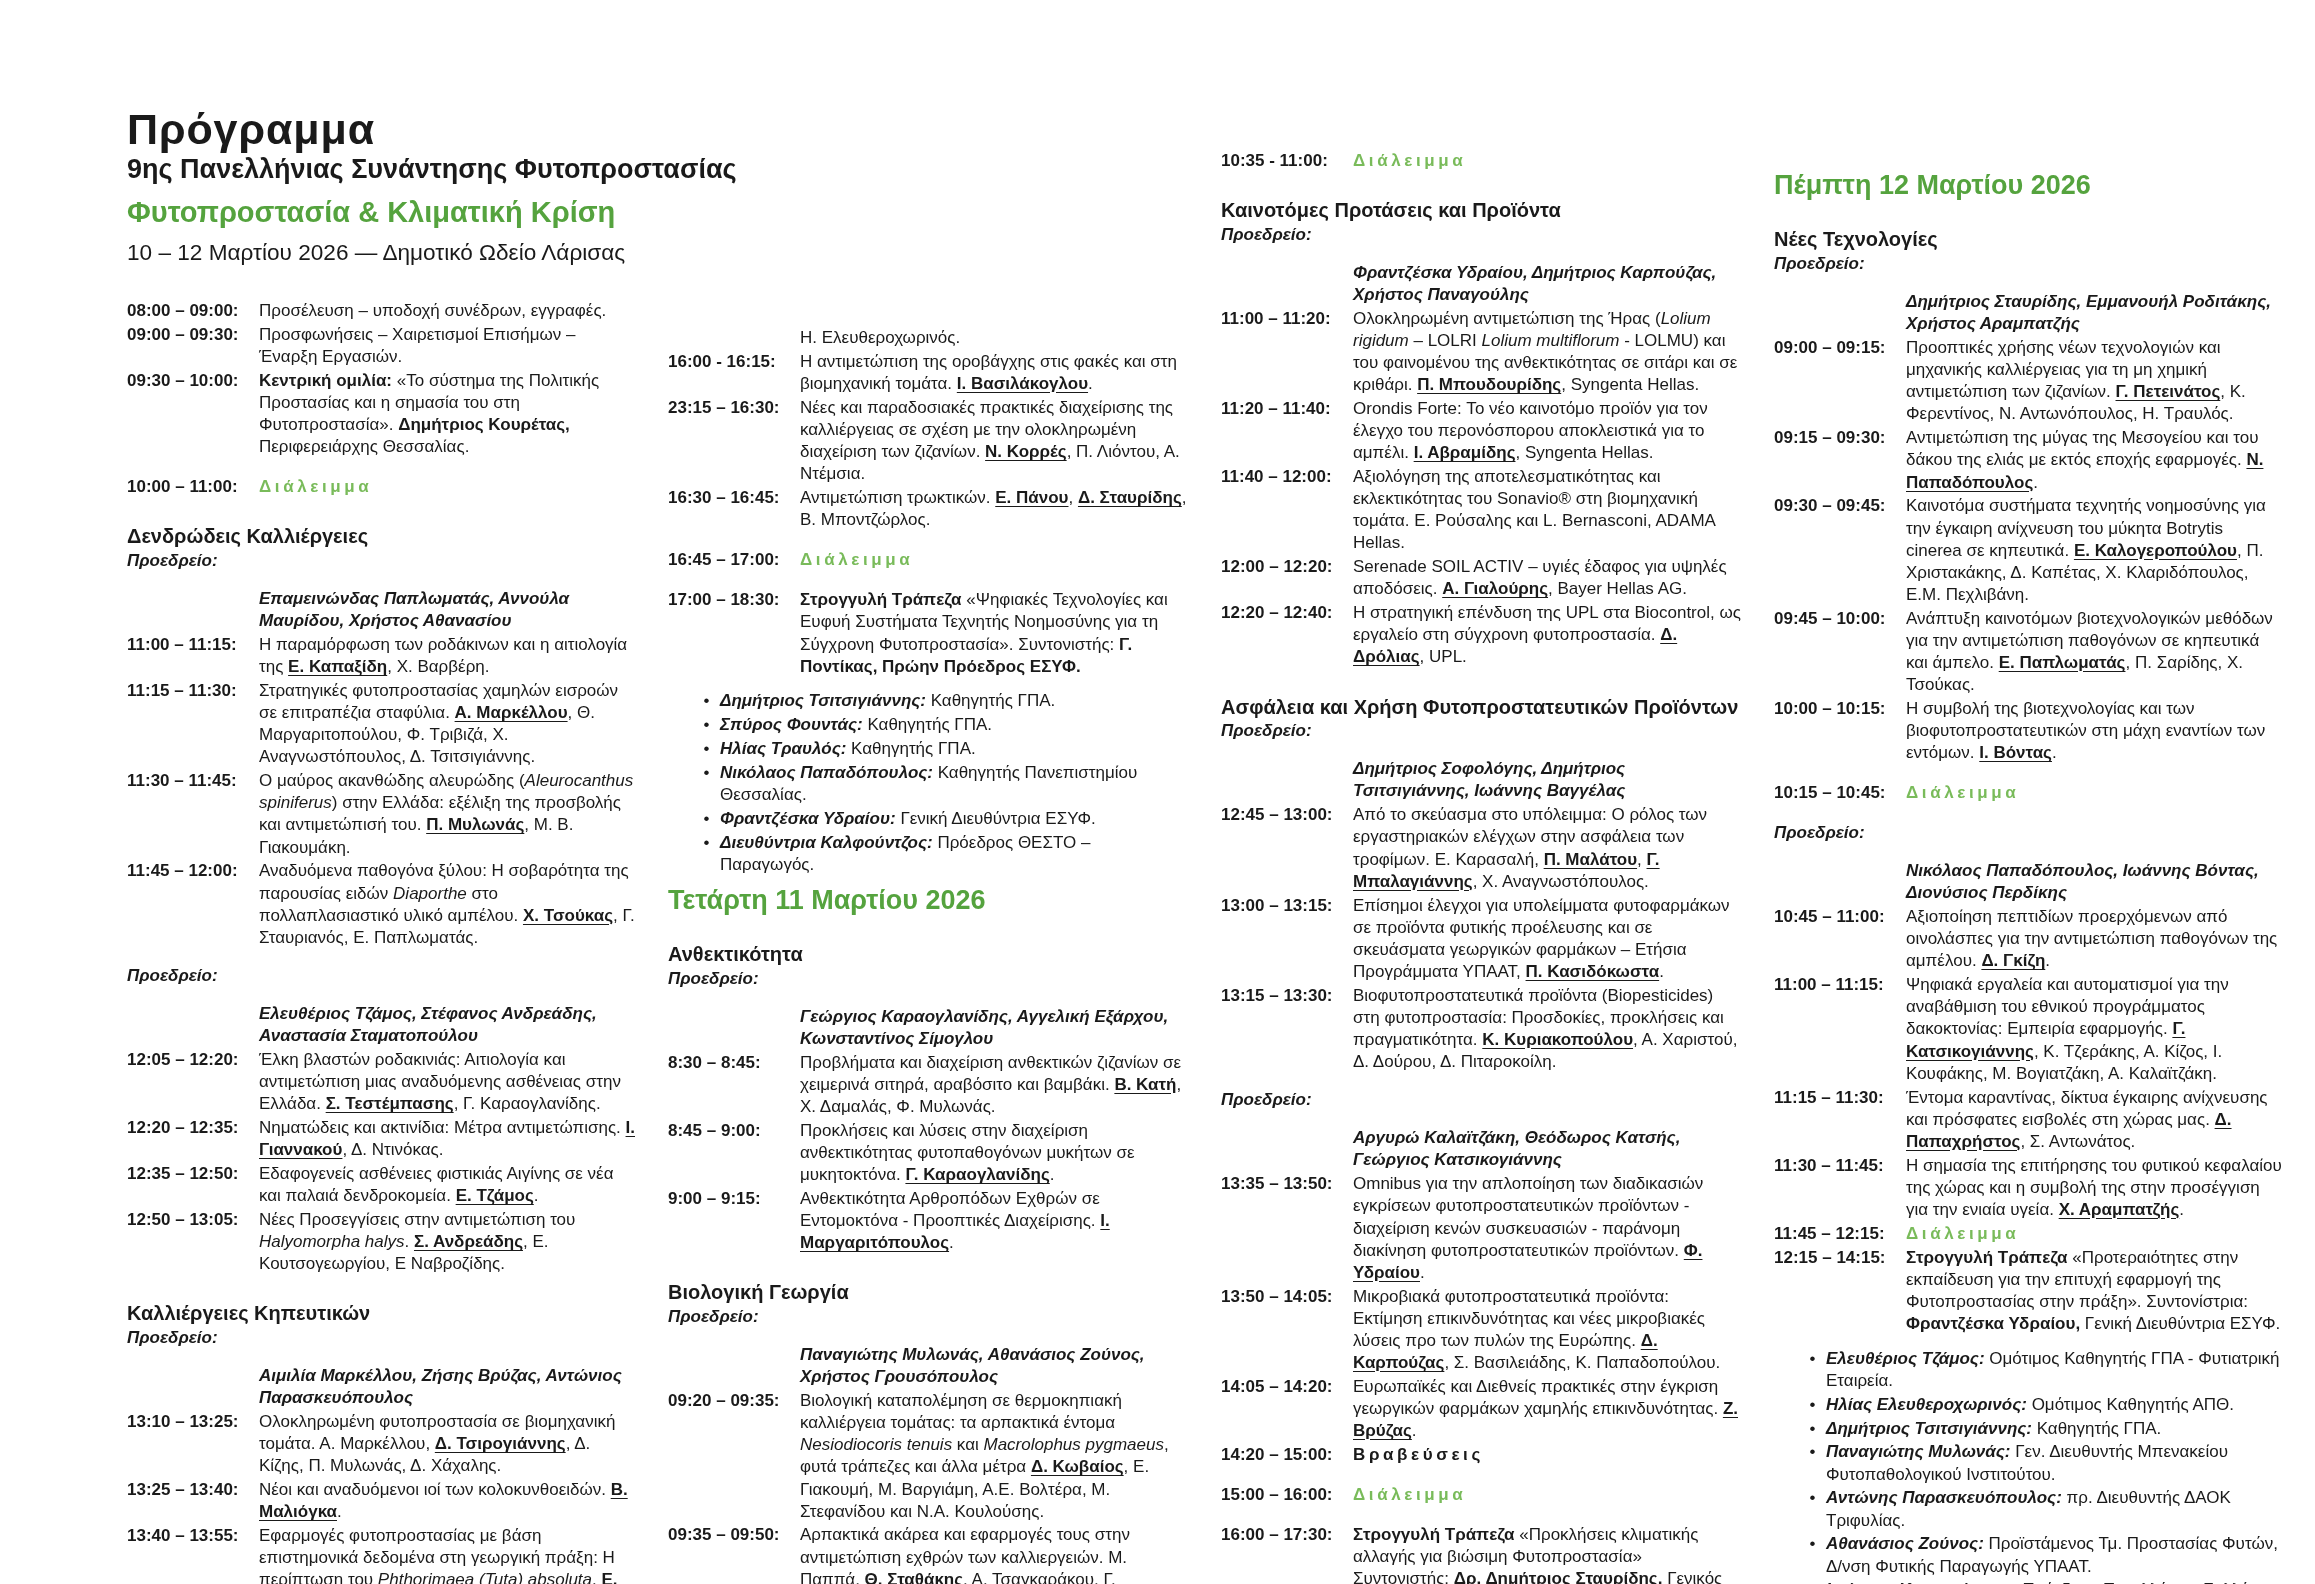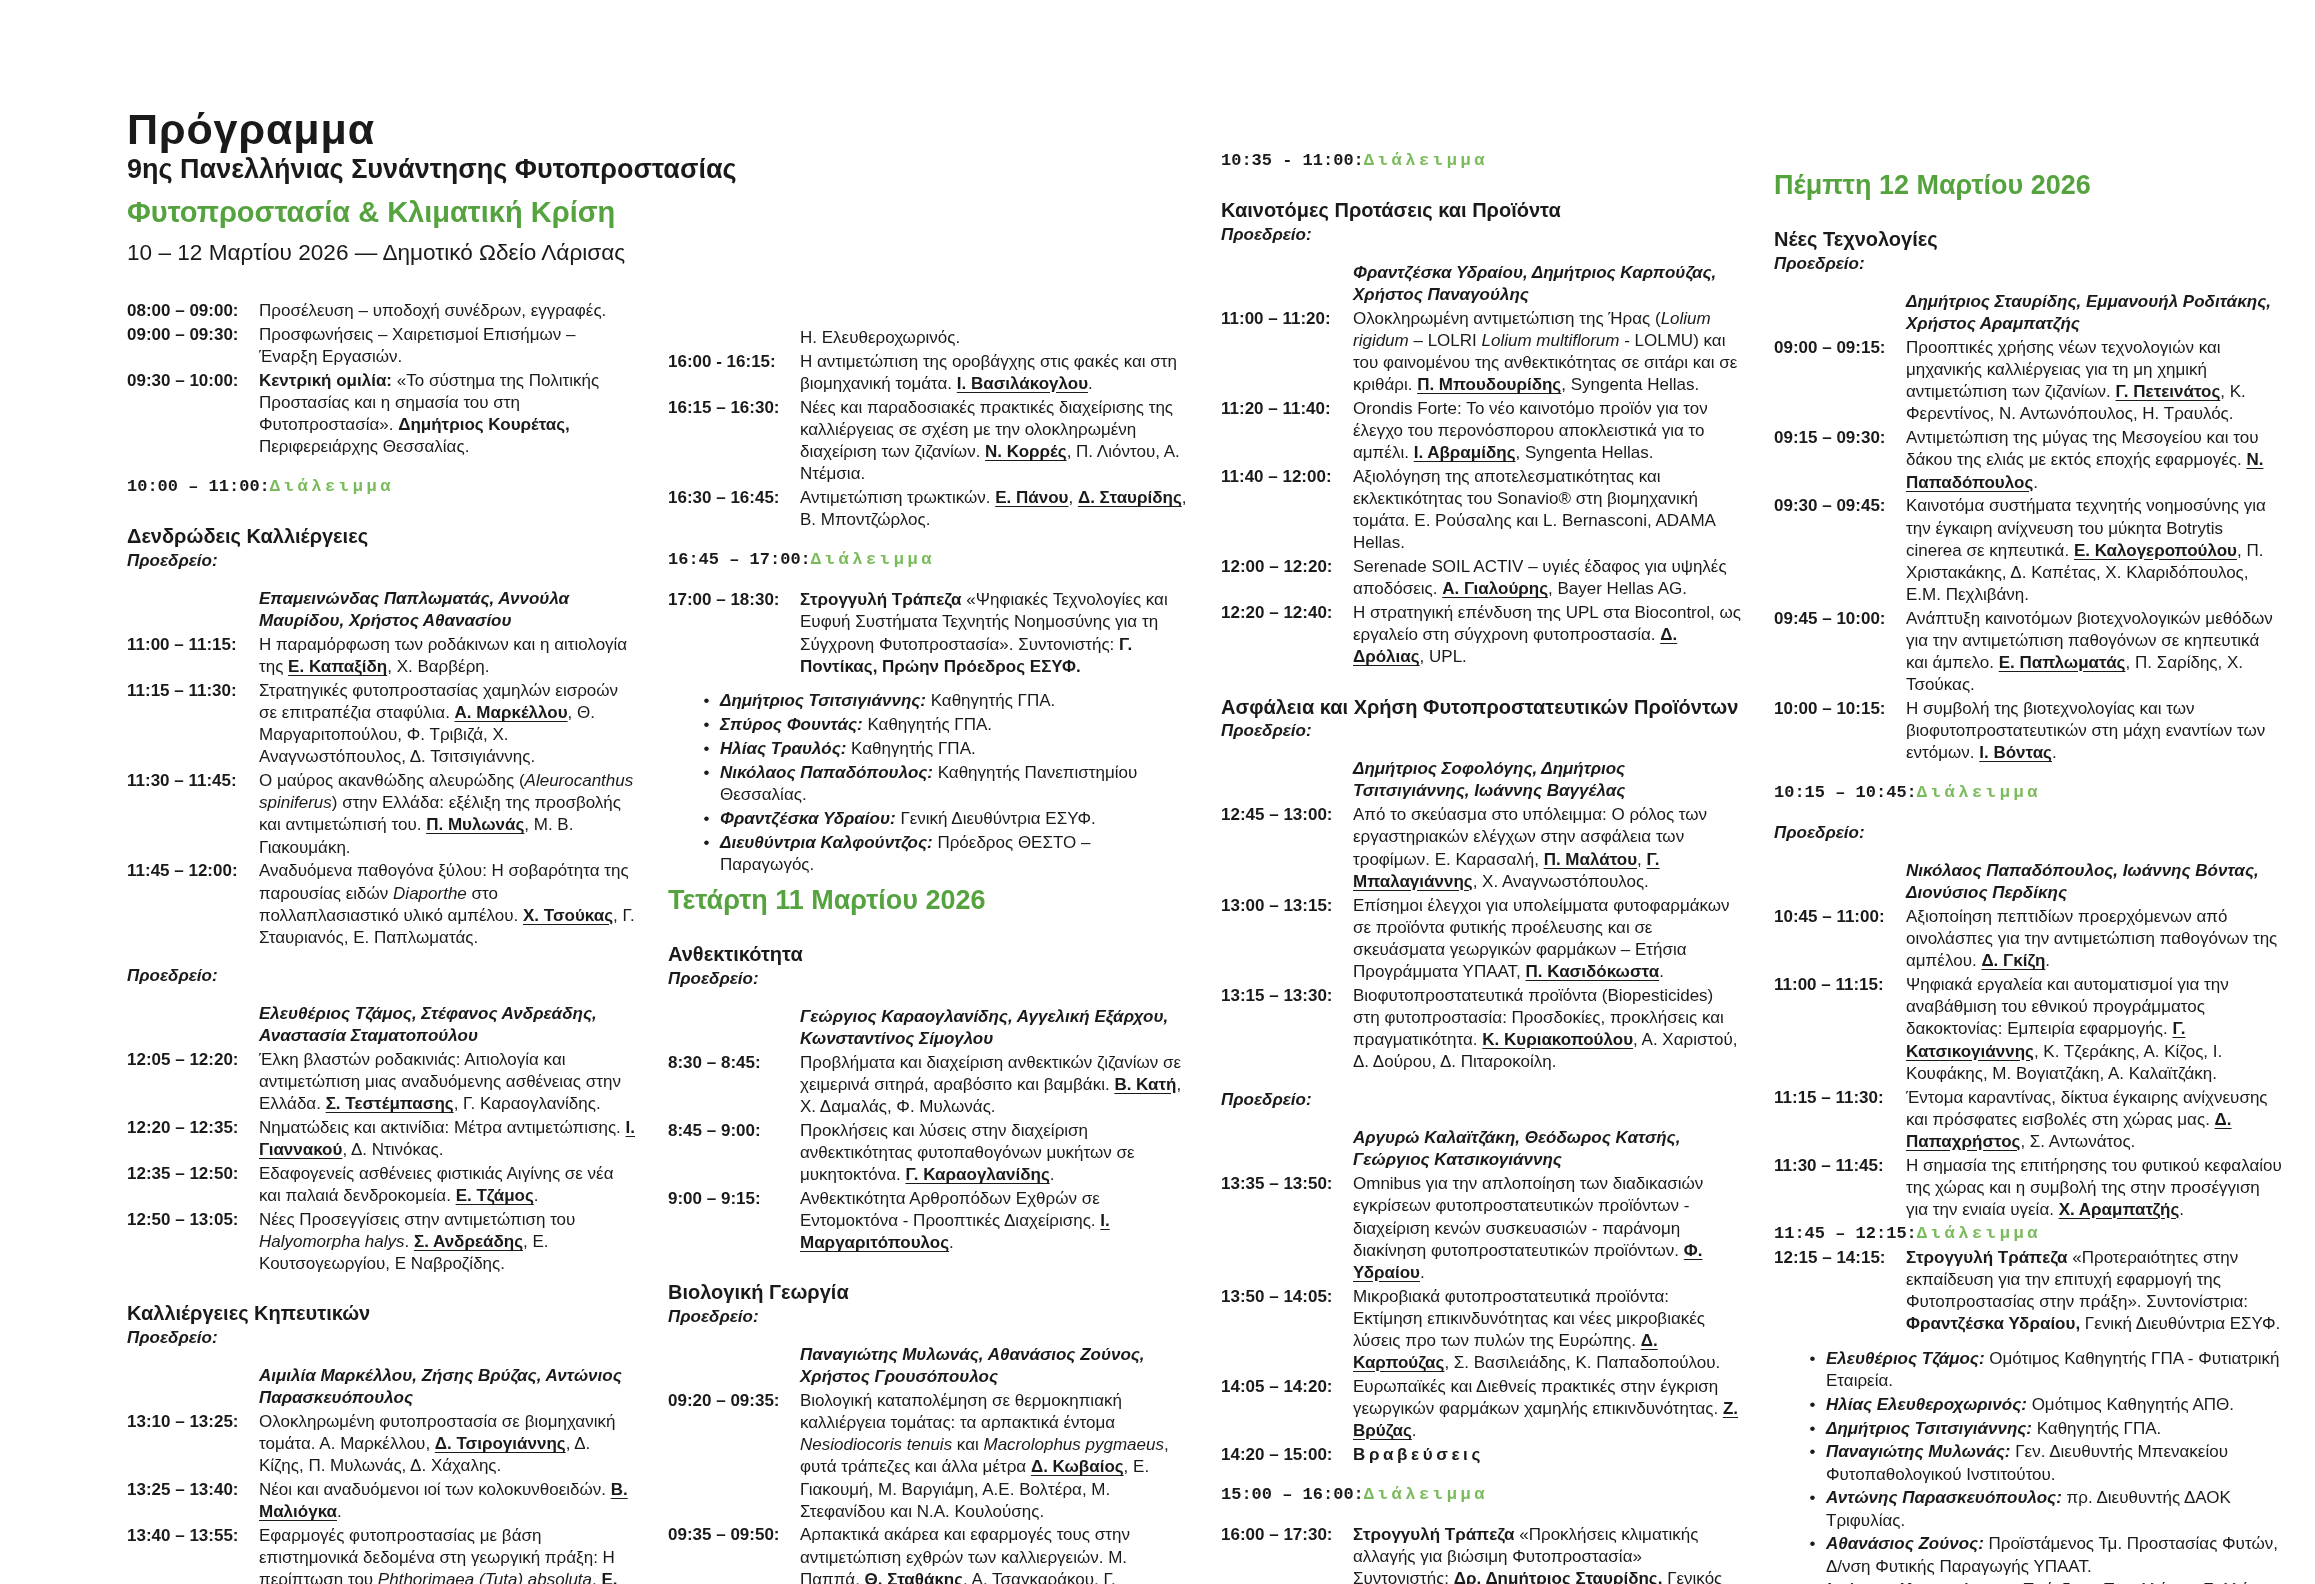--- a/index.html
+++ b/index.html
@@ -31,21 +31,21 @@
   .col2{padding-top:27px;}
   .col3{padding-top:54px;}
   .col4{padding-top:87px;}
   .day{font-size:27px;font-weight:700;color:var(--accent);margin:5.4px 0 23.5px 0;}
   .section{font-size:20px;font-weight:700;margin:27px 0 1.8px 0;}
   .row{display:flex;align-items:flex-start;margin:0 0 1.8px 0;}
   .time{flex:0 0 132px;font-weight:700;font-size:17px;line-height:1.3;white-space:nowrap;}
   .txt{flex:1;font-size:17px;line-height:1.3;min-width:0;}
   .chair .time{font-style:italic;}
   .chair .txt{font-weight:700;font-style:italic;margin-top:38px;}
-  .break-row{margin:18px 0 18px 0;font-family:Liberation Mono, monospace;}
+  .break-row{margin:18px 0 18px 0;}
   .break-row .txt{color:var(--break);font-weight:700;letter-spacing:3.6px;}
   .special .txt{font-weight:700;letter-spacing:3.6px;}
   .u{font-weight:700;text-decoration:underline;text-underline-offset:2.7px;}
   .bullets{margin:12.7px 0 9px 25px;}
   .brow{display:flex;align-items:flex-start;margin-bottom:1.8px;}
   .dot{flex:0 0 27px;font-size:17px;line-height:1.3;text-align:center;}
   .btxt{flex:1;font-size:17px;line-height:1.3;}
   .bname{font-weight:700;font-style:italic;}
   .gap-sm{height:14.5px;}
 </style>
@@ -139,21 +139,21 @@
     <div class="col col2">
       <div class="row">
         <span class="time"></span>
         <span class="txt">Η. Ελευθεροχωρινός.</span>
       </div>
       <div class="row">
         <span class="time">16:00 - 16:15:</span>
         <span class="txt">Η αντιμετώπιση της οροβάγχης στις φακές και στη βιομηχανική τομάτα. <span class="u">Ι. Βασιλάκογλου</span>.</span>
       </div>
       <div class="row">
-        <span class="time">16:15 – 16:30:</span>
+        <span class="time">23:15 – 16:30:</span>
         <span class="txt">Νέες και παραδοσιακές πρακτικές διαχείρισης της καλλιέργειας σε σχέση με την ολοκληρωμένη διαχείριση των ζιζανίων. <span class="u">Ν. Κορρές</span>, Π. Λιόντου, Α. Ντέμσια.</span>
       </div>
       <div class="row">
         <span class="time">16:30 – 16:45:</span>
         <span class="txt">Αντιμετώπιση τρωκτικών. <span class="u">Ε. Πάνου</span>, <span class="u">Δ. Σταυρίδης</span>, Β. Μποντζώρλος.</span>
       </div>
       <div class="row break-row">
         <span class="time">16:45 – 17:00:</span>
         <span class="txt">Διάλειμμα</span>
       </div>

